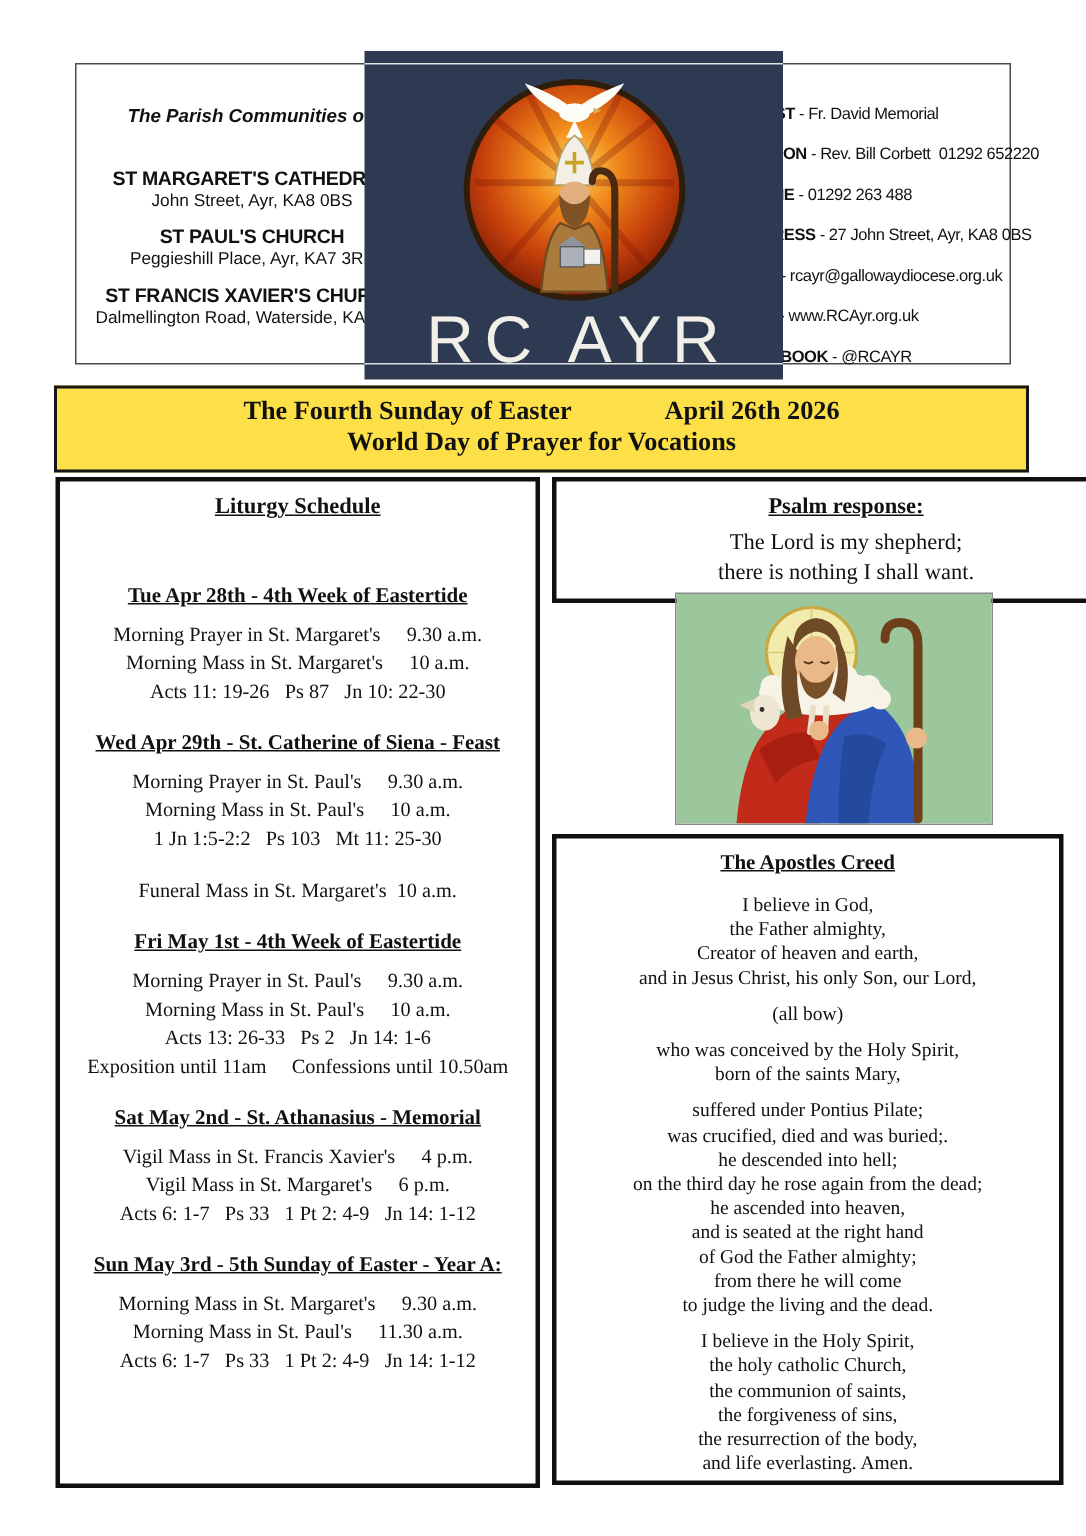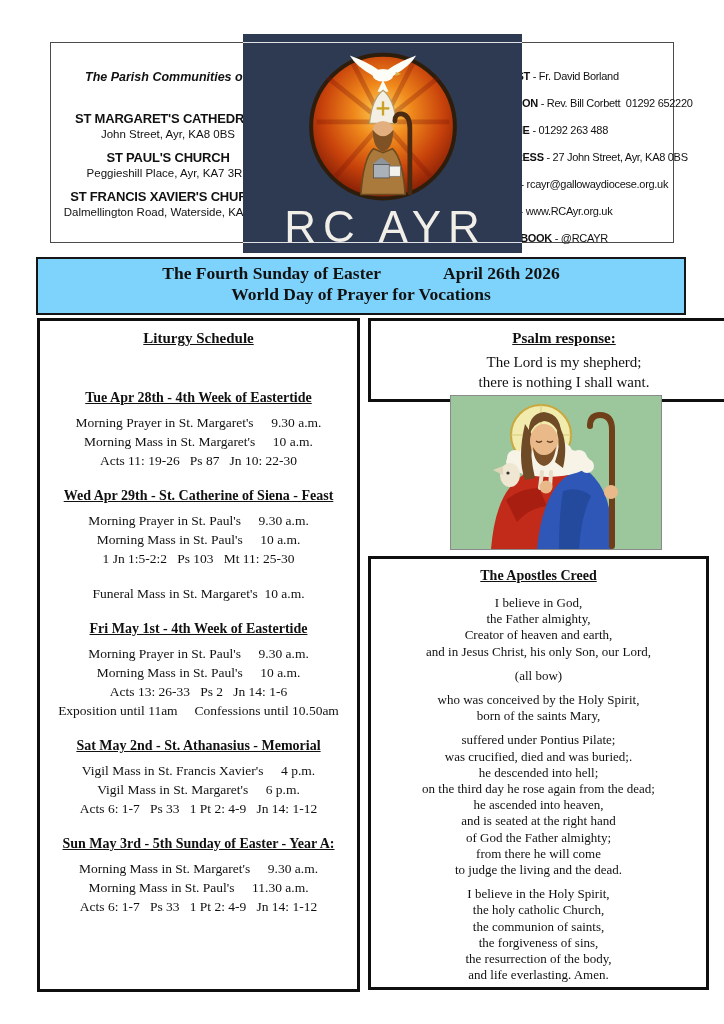--- a/index.html
+++ b/index.html
@@ -167,31 +167,31 @@
       <rect x="88" y="150" width="20" height="17" fill="#aab1b8" stroke="#4e4e4e"></rect>
       <rect x="108" y="152" width="14" height="13" fill="#f1f1ee" stroke="#777"></rect>
       <path d="M134,186 L134,104 Q134,88 124,86 Q115,85 115,95" fill="none" stroke="#4a2b11" stroke-width="6" stroke-linecap="round"></path>
     </g>
   </svg>
   <div id="wordmark">RC AYR</div>
 </div>
 
 <div class="abs" id="contacts-col">
   <div id="contacts-list">
-      <div class="contact-line"><b>PRIEST</b><span> - Fr. David Borland</span></div>
+      <div class="contact-line"><b>PRIEST</b><span> - Fr. David Memorial</span></div>
       <div class="contact-line"><b>DEACON</b><span> - Rev. Bill Corbett  01292 652220</span></div>
       <div class="contact-line"><b>PHONE</b><span> - 01292 263 488</span></div>
       <div class="contact-line"><b>ADDRESS</b><span> - 27 John Street, Ayr, KA8 0BS</span></div>
       <div class="contact-line"><b>MAIL</b><span> - rcayr@gallowaydiocese.org.uk</span></div>
       <div class="contact-line"><b>WEB</b><span> - www.RCAyr.org.uk</span></div>
       <div class="contact-line"><b>FACEBOOK</b><span> - @RCAYR</span></div>
     </div>
 </div>
 
-<div class="abs" id="banner" style="background: #7dd3fc;">
+<div class="abs" id="banner" style="background: #fde047;">
   <div id="banner-line1">
     <span>The Fourth Sunday of Easter</span>
     <span>April 26th 2026</span>
   </div>
   <div id="banner-line2">World Day of Prayer for Vocations</div>
 </div>
 
 <div class="abs" id="liturgy-box">
   <div class="box-title">Liturgy Schedule</div>
   <div id="liturgy-days">

